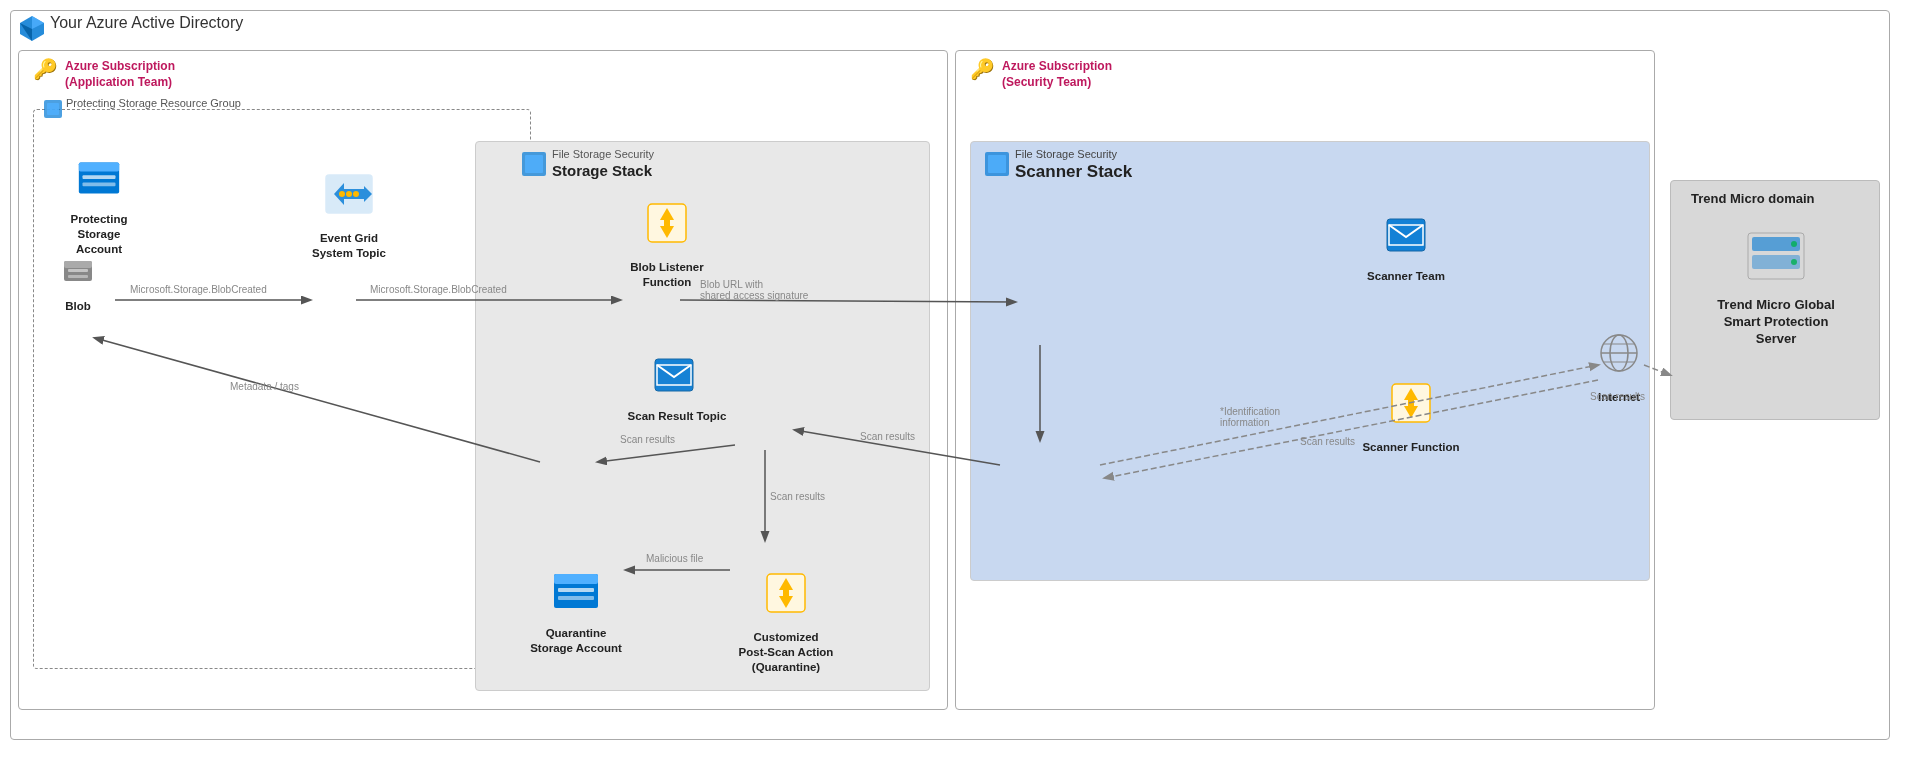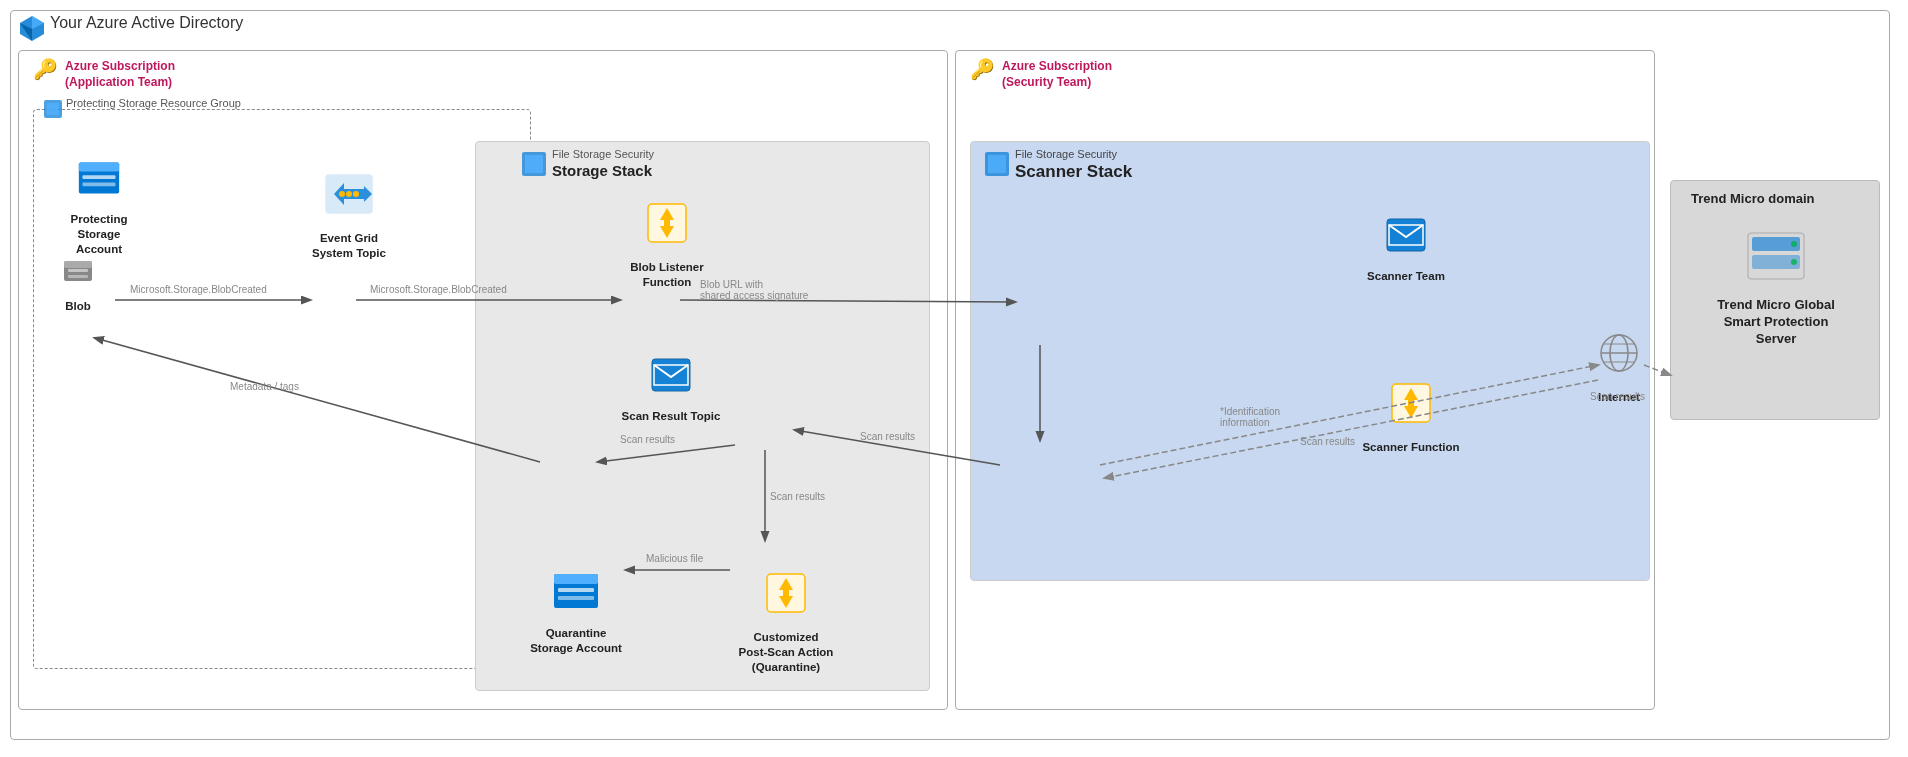--- a/index.html
+++ b/index.html
@@ -248,21 +248,21 @@
         <div class="comp-label" style="width:120px;">Blob Listener Function</div>
       </div>
 
       <div class="icon-box" style="position:absolute;top:215px;left:140px;">
         <svg width="42" height="36" viewBox="0 0 42 36">
           <rect x="2" y="2" width="38" height="32" rx="3" fill="#0078d4" opacity="0.9" stroke="#005a9e" stroke-width="1"></rect>
 
           <polyline points="4,8 21,20 38,8" fill="none" stroke="#fff" stroke-width="2"></polyline>
           <rect x="4" y="8" width="34" height="20" fill="none" stroke="#fff" stroke-width="1.5"></rect>
         </svg>
-        <div class="comp-label" style="width:110px;">Scan Result Topic</div>
+        <div class="comp-label" style="width:110px;margin-left:6px;">Scan Result Topic</div>
       </div>
 
 
       <div class="icon-box" style="position:absolute;top:430px;left:50px;">
         <svg width="48" height="38" viewBox="0 0 48 38">
           <rect x="2" y="2" width="44" height="34" rx="2" fill="#0078d4"></rect>
           <rect x="2" y="2" width="44" height="10" rx="2" fill="#50b0ff"></rect>
           <rect x="6" y="16" width="36" height="4" rx="1" fill="#fff" opacity="0.7"></rect>
           <rect x="6" y="24" width="36" height="4" rx="1" fill="#fff" opacity="0.5"></rect>
         </svg>

